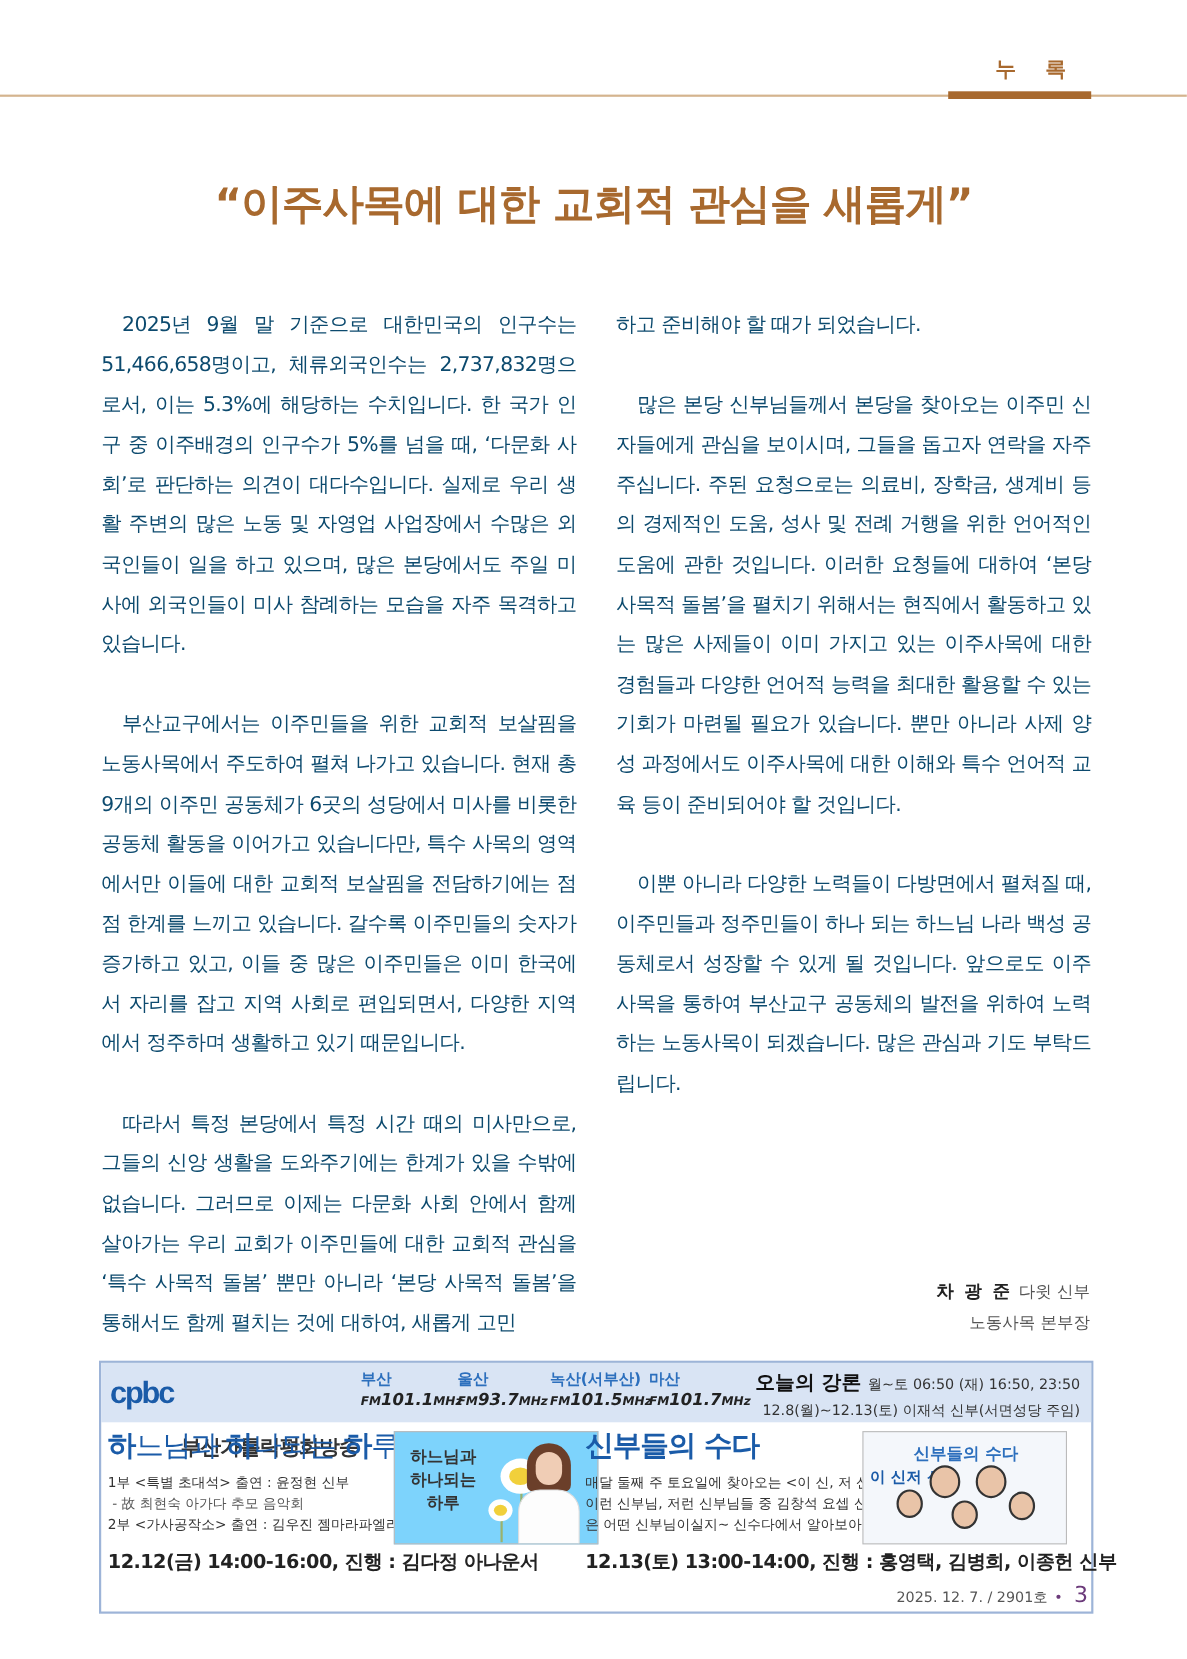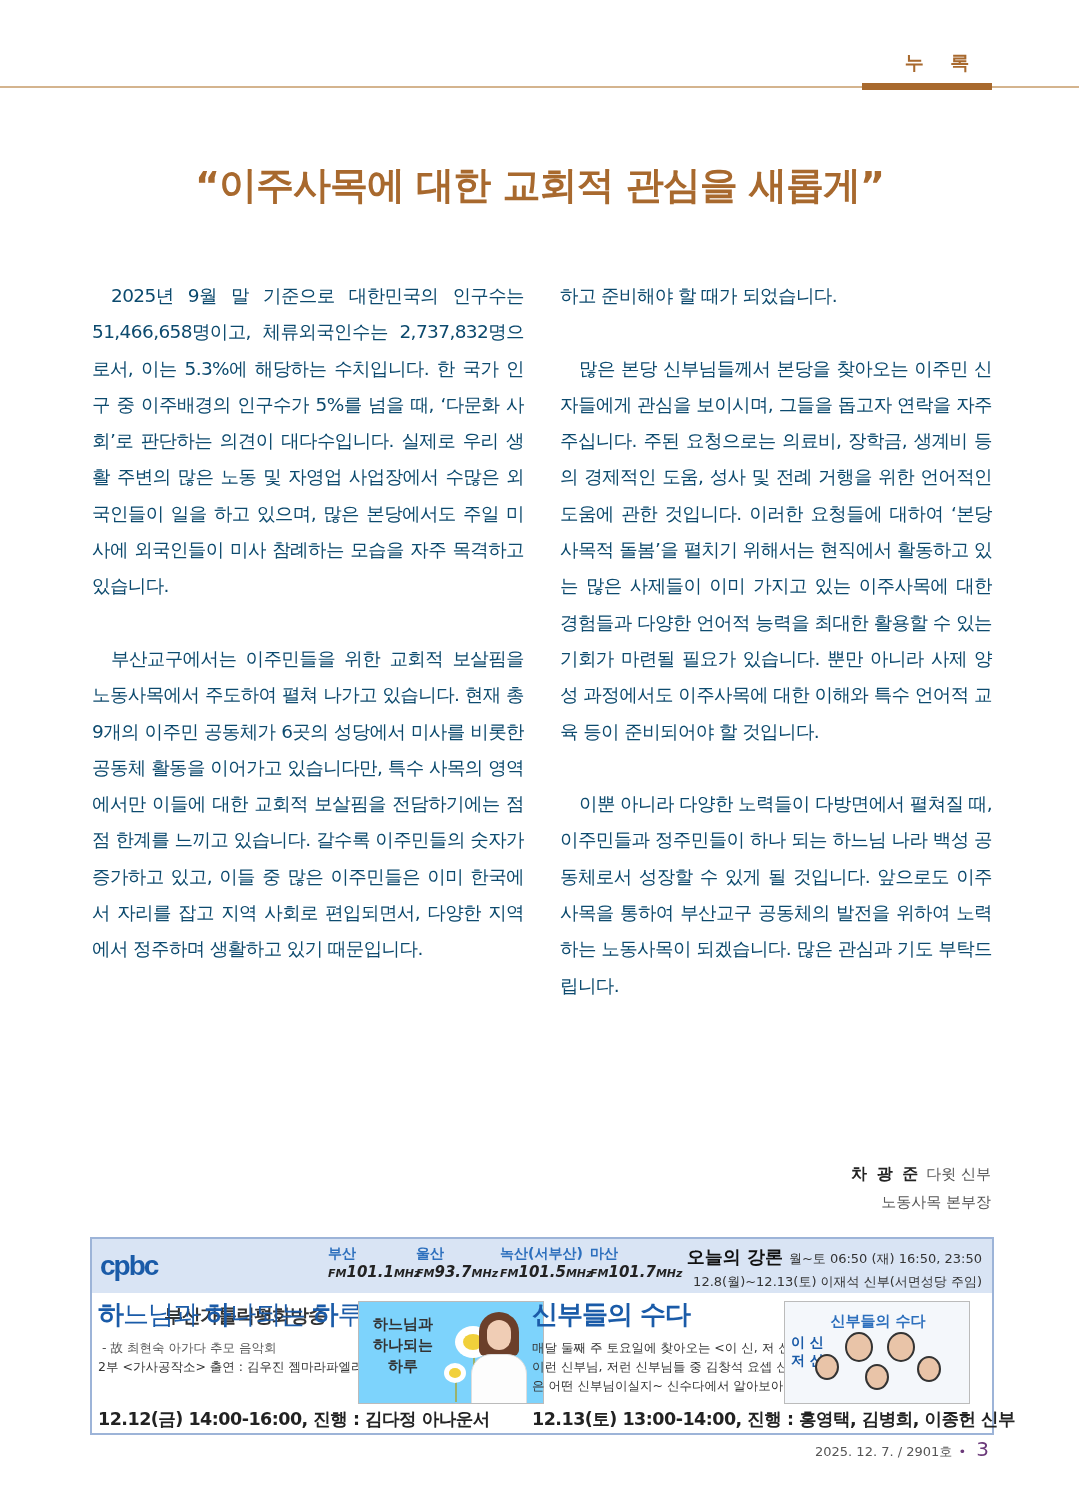--- a/index.html
+++ b/index.html
@@ -19,21 +19,21 @@
   .col-left { left: 92px; }
   .col-right { left: 560px; }
   .para { text-indent: 19px; margin-bottom: 36.3px; }
   .para.noindent { text-indent: 0; }
 
   
   .author { position: absolute; right: 88px; top: 1160px; text-align: right; font-size: 15px; line-height: 28px; color: #555; }
   .author-name { font-weight: bold; color: #222; font-size: 16px; letter-spacing: 2px; margin-right: 6px; }
 
   
-  .ad { position: absolute; left: 90px; top: 1237px; width: 904px; height: 198px; border: 2px solid #9db4d8; background: #ffffff; }
+  .ad { position: absolute; left: 90px; top: 1237px; width: 904px; height: 230px; border: 2px solid #9db4d8; background: #ffffff; }
   .ad-top { height: 54px; background: #d9e4f4; position: relative; }
   .cpbc-logo { position: absolute; left: 8px; top: 11px; font-size: 28px; font-weight: bold; color: #1a5ba8; letter-spacing: -2px; font-family: "Liberation Sans", sans-serif; }
   .cpbc-name { position: absolute; left: 72px; top: 16px; font-size: 19px; font-weight: bold; color: #333; letter-spacing: -1px; margin-top: 48px; }
   .station { position: absolute; top: 6px; }
   .station-city { font-size: 14px; font-weight: bold; color: #2c6fbd; }
   .station-freq { font-size: 11px; font-style: italic; font-weight: bold; color: #222; white-space: nowrap; }
   .station-freq b { font-size: 15px; }
   .lecture { position: absolute; right: 10px; top: 6px; text-align: right; }
   .lecture-title { font-size: 18px; font-weight: bold; color: #111; margin-top: 48px; }
   .lecture-times { font-size: 13px; color: #333; margin-left: 6px; }
@@ -55,39 +55,40 @@
   .thumb-left { left: 260px; }
   .thumb-right { left: 252px; background: #f4f7fb; }
   .thumb-text { position: absolute; left: 14px; top: 12px; font-size: 15px; font-weight: bold; line-height: 21px; color: #333; text-align: center; }
   .flower { position: absolute; border-radius: 50%; background: #f1d03b; }
   .stem { position: absolute; width: 2px; background: #9bb26c; }
   .person { position: absolute; right: 14px; top: 10px; width: 60px; height: 93px; }
   .person .hair { position: absolute; left: 10px; top: 0; width: 40px; height: 44px; border-radius: 20px 20px 6px 6px; background: #6b3f2a; }
   .person .face { position: absolute; left: 18px; top: 8px; width: 24px; height: 30px; border-radius: 12px; background: #f0cdb5; }
   .person .shirt { position: absolute; left: 2px; top: 42px; width: 56px; height: 51px; border-radius: 20px 20px 0 0; background: #fdfdfd; border: 1px solid #ddd; }
   .thumb-right-title { position: absolute; left: 0; top: 10px; width: 186px; text-align: center; font-size: 15px; font-weight: bold; color: #2c6fbd; }
-  .thumb-right-sub { position: absolute; left: 6px; top: 32px; width: 174px; font-size: 14px; font-weight: bold; color: #1a5ba8; display: flex; justify-content: flex-end; flex-direction: column; }
+  .thumb-right-sub { position: absolute; left: 6px; top: 32px; width: 174px; font-size: 14px; font-weight: bold; color: #1a5ba8; display: flex; justify-content: flex-start; }
   .mini-face { position: absolute; border-radius: 50%; background: #e9c4a8; border: 2px solid #333; }
 
   .page-footer { position: absolute; right: 90px; top: 1437px; font-size: 13px; color: #555; }
   .page-num { font-size: 20px; color: #6b3a7a; margin-left: 4px; }
   .page-dot { color: #6b3a7a; margin: 0 2px; }
 </style>
 </head>
 <body>
 
 <div class="section-label">누 록</div>
 <div class="header-line"></div>
 <div class="header-accent"></div>
 
 <h1 class="page-title">“이주사목에 대한 교회적 관심을 새롭게”</h1>
 
 <div class="col col-left">
   <p class="para">2025년 9월 말 기준으로 대한민국의 인구수는 51,466,658명이고, 체류외국인수는 2,737,832명으로서, 이는 5.3%에 해당하는 수치입니다. 한 국가 인구 중 이주배경의 인구수가 5%를 넘을 때, ‘다문화 사회’로 판단하는 의견이 대다수입니다. 실제로 우리 생활 주변의 많은 노동 및 자영업 사업장에서 수많은 외국인들이 일을 하고 있으며, 많은 본당에서도 주일 미사에 외국인들이 미사 참례하는 모습을 자주 목격하고 있습니다.</p>
   <p class="para">부산교구에서는 이주민들을 위한 교회적 보살핌을 노동사목에서 주도하여 펼쳐 나가고 있습니다. 현재 총 9개의 이주민 공동체가 6곳의 성당에서 미사를 비롯한 공동체 활동을 이어가고 있습니다만, 특수 사목의 영역에서만 이들에 대한 교회적 보살핌을 전담하기에는 점점 한계를 느끼고 있습니다. 갈수록 이주민들의 숫자가 증가하고 있고, 이들 중 많은 이주민들은 이미 한국에서 자리를 잡고 지역 사회로 편입되면서, 다양한 지역에서 정주하며 생활하고 있기 때문입니다.</p>
+  <p class="para">따라서 특정 본당에서 특정 시간 때의 미사만으로, 그들의 신앙 생활을 도와주기에는 한계가 있을 수밖에 없습니다. 그러므로 이제는 다문화 사회 안에서 함께 살아가는 우리 교회가 이주민들에 대한 교회적 관심을 ‘특수 사목적 돌봄’ 뿐만 아니라 ‘본당 사목적 돌봄’을 통해서도 함께 펼치는 것에 대하여, 새롭게 고민</p>
 </div>
 
 <div class="col col-right">
   <p class="para noindent">하고 준비해야 할 때가 되었습니다.</p>
   <p class="para">많은 본당 신부님들께서 본당을 찾아오는 이주민 신자들에게 관심을 보이시며, 그들을 돕고자 연락을 자주 주십니다. 주된 요청으로는 의료비, 장학금, 생계비 등의 경제적인 도움, 성사 및 전례 거행을 위한 언어적인 도움에 관한 것입니다. 이러한 요청들에 대하여 ‘본당 사목적 돌봄’을 펼치기 위해서는 현직에서 활동하고 있는 많은 사제들이 이미 가지고 있는 이주사목에 대한 경험들과 다양한 언어적 능력을 최대한 활용할 수 있는 기회가 마련될 필요가 있습니다. 뿐만 아니라 사제 양성 과정에서도 이주사목에 대한 이해와 특수 언어적 교육 등이 준비되어야 할 것입니다.</p>
   <p class="para">이뿐 아니라 다양한 노력들이 다방면에서 펼쳐질 때, 이주민들과 정주민들이 하나 되는 하느님 나라 백성 공동체로서 성장할 수 있게 될 것입니다. 앞으로도 이주사목을 통하여 부산교구 공동체의 발전을 위하여 노력하는 노동사목이 되겠습니다. 많은 관심과 기도 부탁드립니다.</p>
 </div>
 
 <div class="author">
   <div>
@@ -124,20 +125,21 @@
       </div>
       <div class="lecture-detail">12.8(월)~12.13(토) 이재석 신부(서면성당 주임)</div>
     </div>
   </div>
 
   <div class="ad-body">
 
     <div class="prog prog-left">
       <div class="prog-title"><span>하</span><span class="light">느님과 </span><span>하</span><span class="light">나되는 </span><span>하</span><span class="light">루</span></div>
       <div class="prog-lines">
+        <div>1부 &lt;특별 초대석&gt; 출연 : 윤정현 신부</div>
         <div class="sub"> - 故 최현숙 아가다 추모 음악회</div>
         <div>2부 &lt;가사공작소&gt; 출연 : 김우진 젬마라파엘라</div>
       </div>
       <div class="thumb thumb-left">
         <div class="thumb-text">
           <div>하느님과</div>
           <div>하나되는</div>
           <div>하루</div>
         </div>
         <div class="stem" style="left:114px; top:42px; height:58px;"></div>

